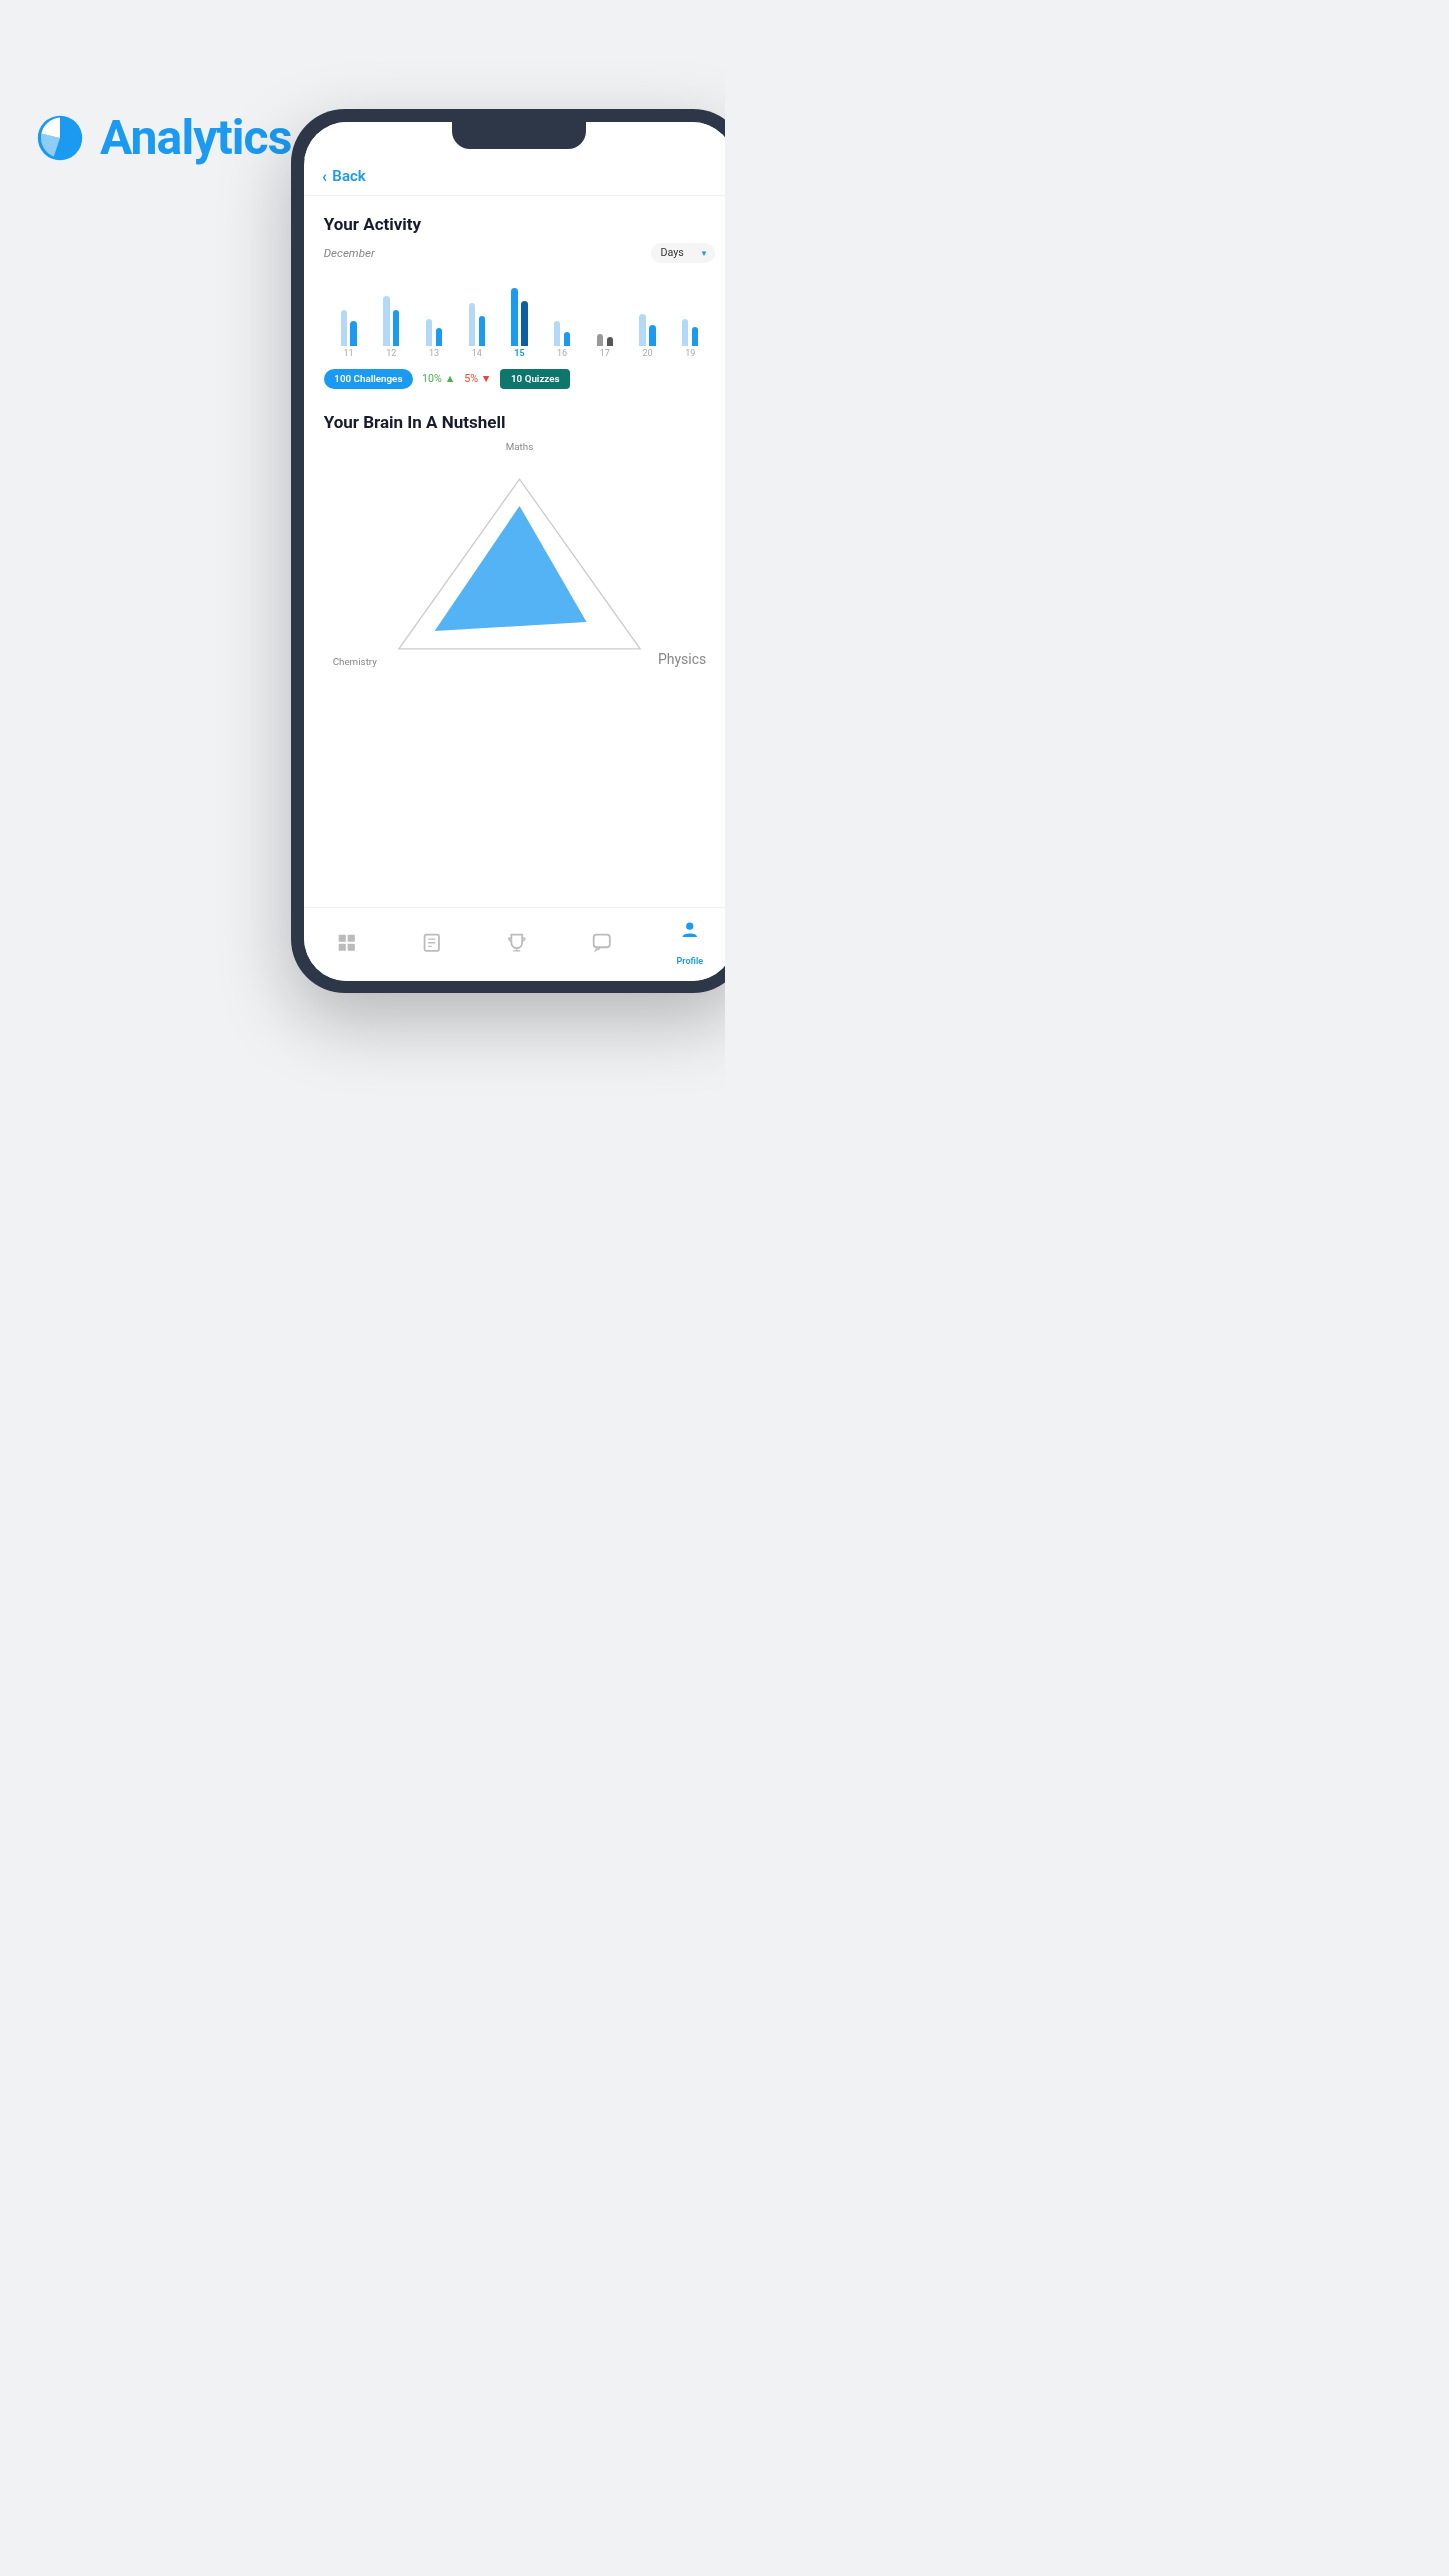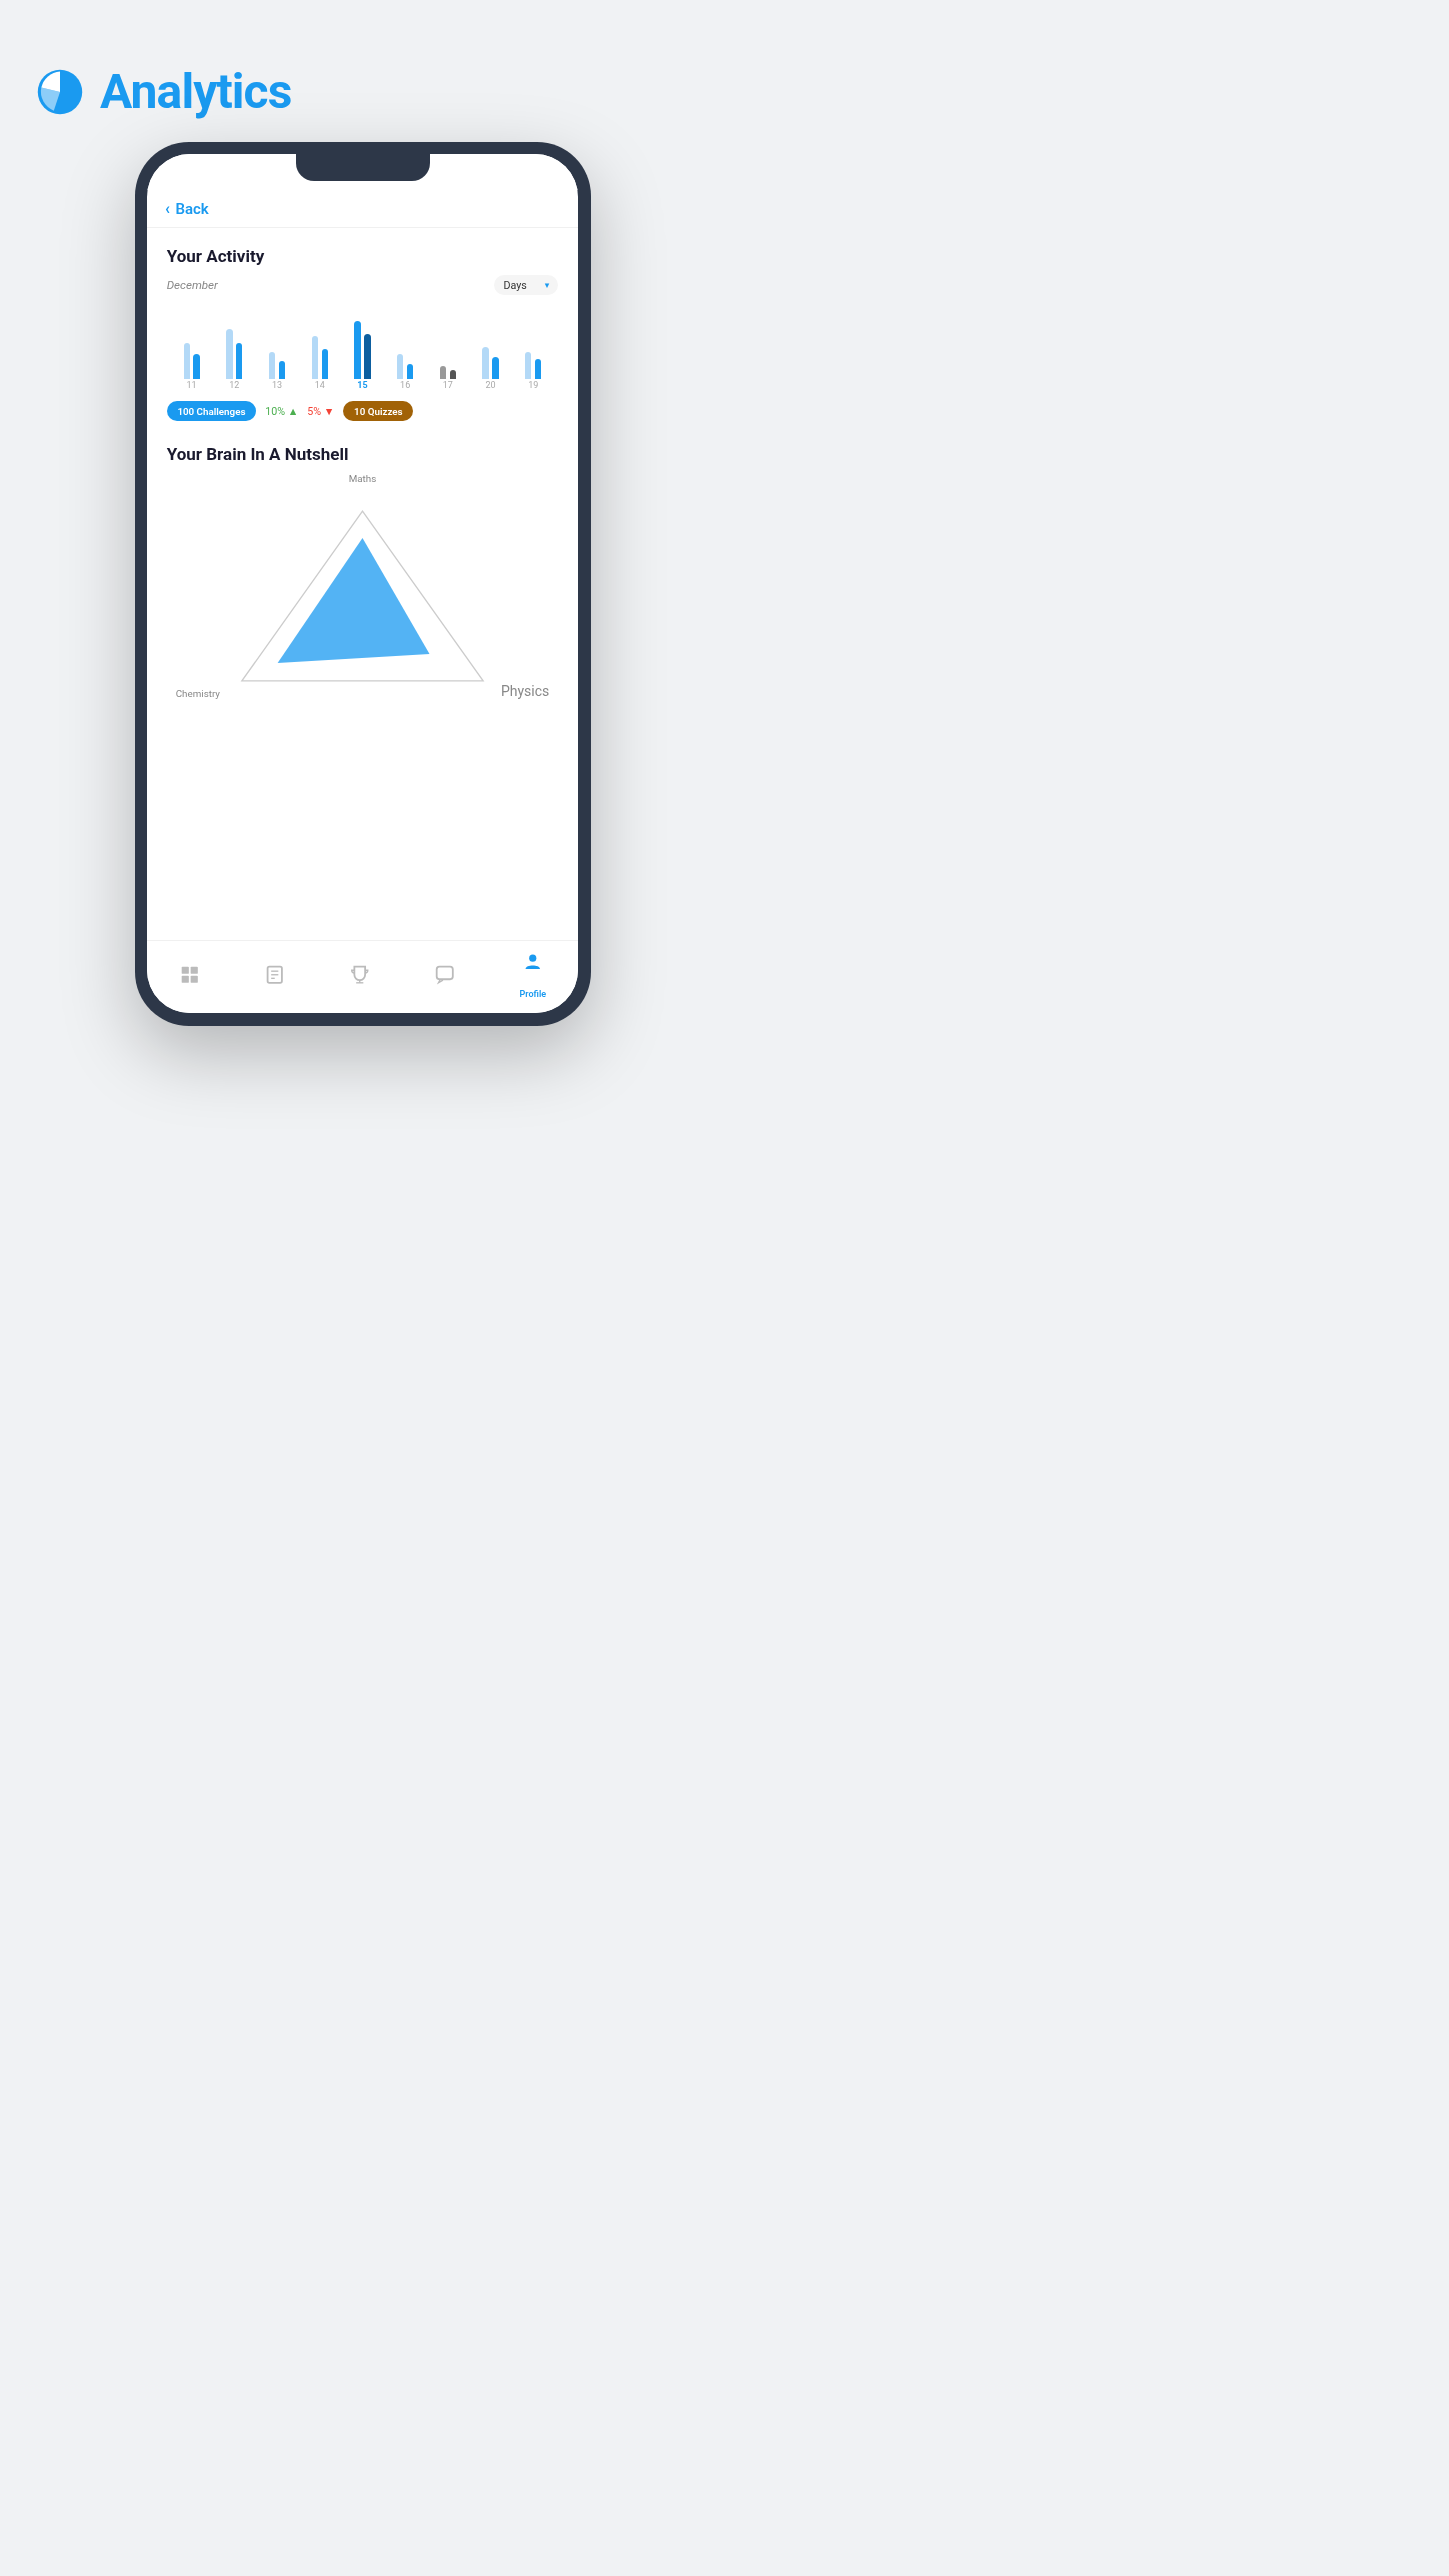--- a/index.html
+++ b/index.html
@@ -6,22 +6,23 @@
     body {
       background: #f0f2f4;
       font-family: -apple-system, BlinkMacSystemFont, 'Segoe UI', Roboto, sans-serif;
       width: 725px;
       min-height: 1288px;
       overflow-x: hidden;
     }
     .page {
       padding: 63px 36px 54px 36px;
       display: flex;
-      flex-direction: column;
+      flex-direction: row;
       align-items: flex-start;
+      margin-top: 46px;
     }
     .header-row {
       display: flex;
       align-items: center;
       gap: 16px;
       margin-bottom: 21.5px;
     }
     .analytics-icon {
       width: 48px;
       height: 48px;
@@ -191,23 +192,23 @@
       color: #4caf50;
     }
     .stat-pct-down {
       display: flex;
       align-items: center;
       gap: 2.7px;
       font-size: 10.7px;
       color: #f44336;
     }
     .stat-badge-dark {
-      background: #a16207;
+      background: #0f766e;
       color: white;
-      border-radius: 10px;
+      border-radius: 4px;
       padding: 4.5px 10.7px;
       font-size: 9.8px;
       font-weight: 600;
     }
     
     .brain-section {
       padding: 9px 19.7px 0 19.7px;
     }
     .brain-title {
       font-size: 17px;

